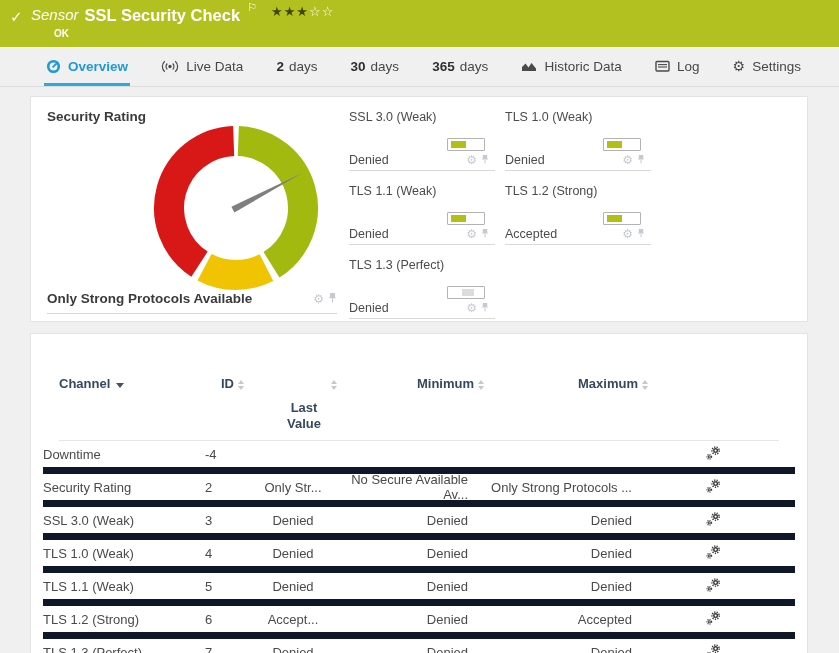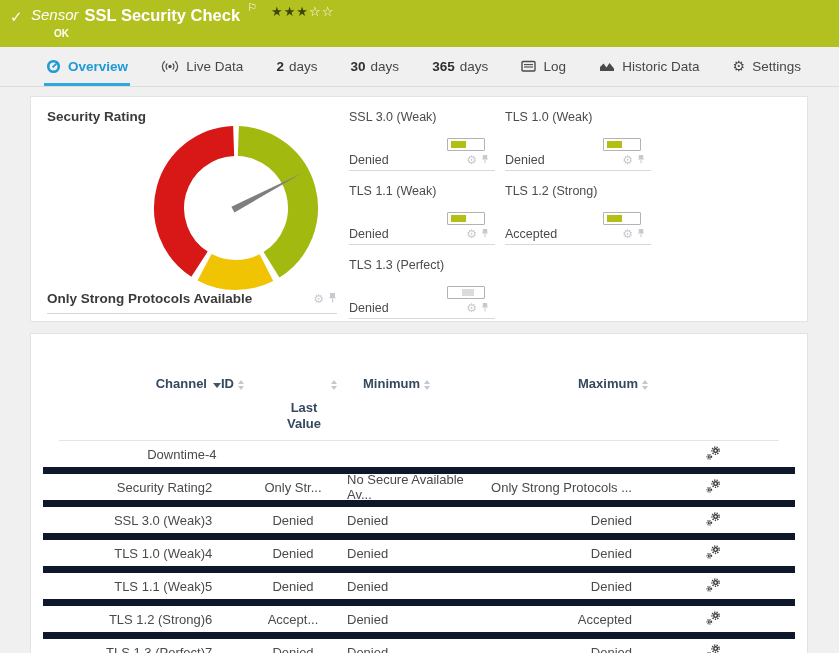--- a/index.html
+++ b/index.html
@@ -53,24 +53,24 @@
   .tbox.green i { left:3px; width:15px; background:#b2c014; }
   .tbox.gray i { left:14px; width:12px; background:#dcdcdc; }
   .tval { display:flex; justify-content:space-between; align-items:center; margin-top:2px;
     font-size:12.5px; color:#4b4b4b; padding-right:6px; }
 
   
   .thead { display:flex; align-items:flex-start; margin:0 28px; padding:42px 0 8px;
     border-bottom:1px solid #e4e4e4; font-size:13px; font-weight:700; color:#34495e; line-height:16px; }
   .trow { display:flex; align-items:center; margin:0 12px; height:33px;
     border-bottom:7px solid #0f172a; font-size:13px; color:#4a4a4a; }
-  .c-channel { width:162px; text-align:right; }
+  .c-channel { width:162px; text-align:left; }
   .c-id { width:34px; text-align:left; }
   .c-last { width:108px; text-align:center; }
-  .c-min { width:121px; }
+  .c-min { width:121px; text-align:right; }
   .c-max { width:164px; text-align:right; }
   .c-set { flex:1; text-align:center; }
   .thead .c-last .htxt { display:inline-block; max-width:46px; text-align:center; vertical-align:top;margin-top:24px; }
   .caret { display:inline-block; width:0; height:0; border-left:4.5px solid transparent;
     border-right:4.5px solid transparent; border-top:5px solid #46535f; margin-left:6px; }
   .sort { display:inline-flex; flex-direction:column; gap:2px; margin-left:4px; vertical-align:middle; }
   .sort i { width:0; height:0; border-left:3.5px solid transparent; border-right:3.5px solid transparent; }
   .sort .up { border-bottom:4px solid #c4c8cc; }
   .sort .dn { border-top:4px solid #c4c8cc; }
   .gearsbtn { display:inline-block; cursor:pointer; }
@@ -120,35 +120,35 @@
   <div class="tab">
     <b>30</b>
     <span>days</span>
   </div>
   <div class="tab">
     <b>365</b>
     <span>days</span>
   </div>
   <div class="tab">
     <span class="ticon">
+      <svg width="16" height="12" viewBox="0 0 16 12">
+          <polygon points="1,11 1,7 4.5,3.5 7.5,7.5 10.5,3 15,8.5 15,11" fill="#4a4a4a"></polygon>
+        </svg>
+    </span>
+    <span>Historic Data</span>
+  </div>
+  <div class="tab">
+    <span class="ticon">
       <svg width="15" height="12" viewBox="0 0 15 12">
           <rect x="1" y="1.5" width="13" height="9.5" rx="1" fill="none" stroke="#4a4a4a" stroke-width="1.4"></rect>
           <line x1="3" y1="4.6" x2="12" y2="4.6" stroke="#4a4a4a" stroke-width="1.1"></line>
           <line x1="3" y1="7" x2="12" y2="7" stroke="#4a4a4a" stroke-width="1.1"></line>
         </svg>
     </span>
     <span>Log</span>
-  </div>
-  <div class="tab">
-    <span class="ticon">
-      <svg width="16" height="12" viewBox="0 0 16 12">
-          <polygon points="1,11 1,7 4.5,3.5 7.5,7.5 10.5,3 15,8.5 15,11" fill="#4a4a4a"></polygon>
-        </svg>
-    </span>
-    <span>Historic Data</span>
   </div>
   <div class="tab">
     <span class="ticon gearglyph">⚙</span>
     <span>Settings</span>
   </div>
 </nav>
 
 <section class="card card1">
   <div class="gaugepanel">
     <div class="paneltitle">Security Rating</div>

